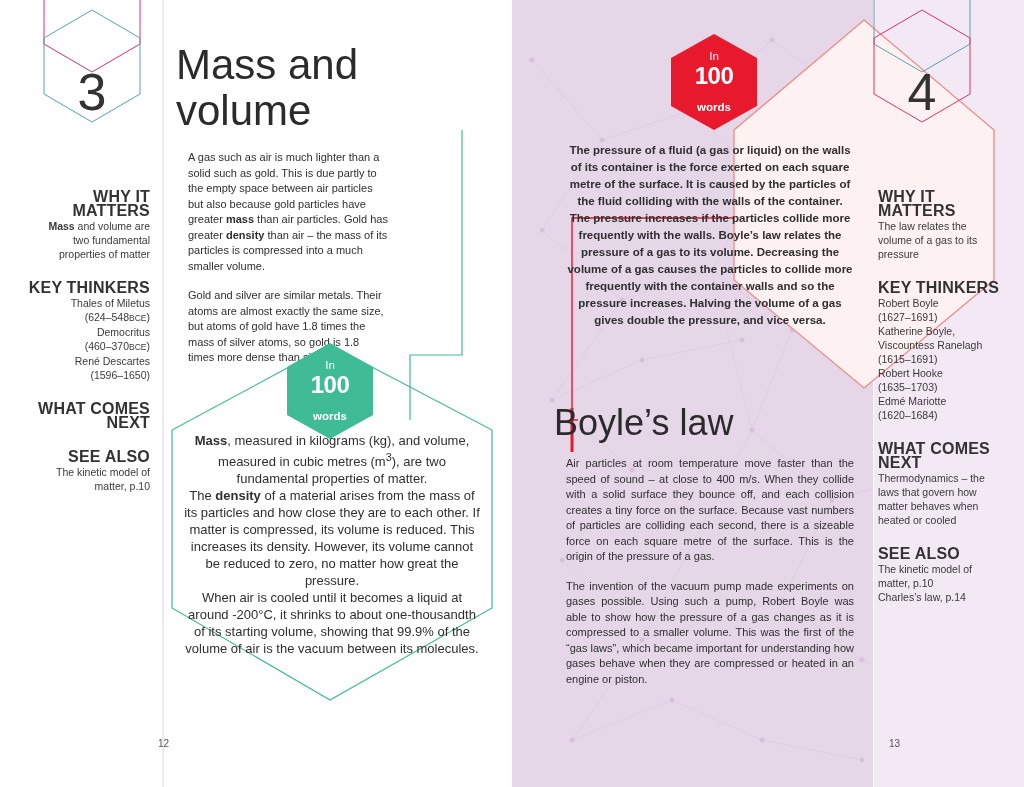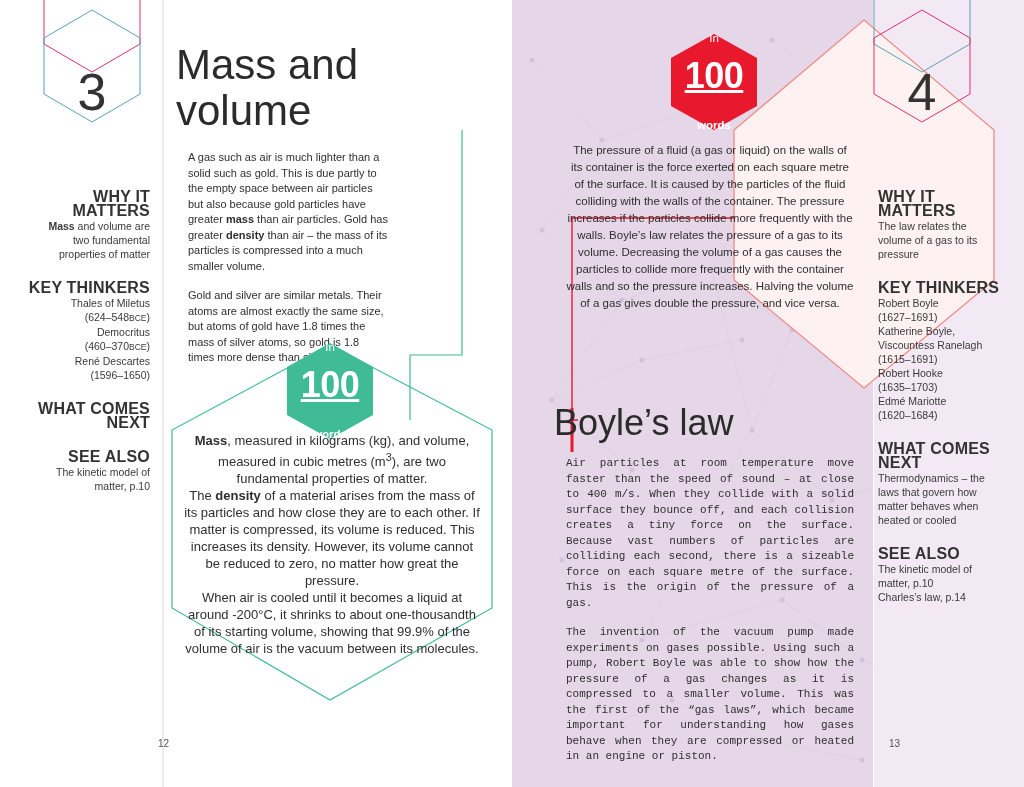--- a/index.html
+++ b/index.html
@@ -146,42 +146,41 @@
   .body-right {
     position: absolute;
     left: 566px;
     top: 458px;
     width: 288px;
     font-size: 11px;
     line-height: 15.5px;
     color: #2f2f2f;
     text-align: justify;
   }
-  .body-right p { margin: 0 0 14px 0; font-family: Liberation Mono, monospace; }
+  .body-right p { margin: 0 0 14px 0; }
 
   
   .badge {
     position: absolute;
     width: 86px;
     height: 96px;
     color: #ffffff;
     text-align: center;
   }
   .badge .inner {
     position: absolute;
     inset: 0;
     display: flex;
     flex-direction: column;
     align-items: center;
     justify-content: center;
     line-height: 1;
-    gap: 12px;
   }
   .badge .w-in { font-size: 11.5px; margin-bottom: 1px; }
-  .badge .w-100 { font-size: 36px; font-weight: bold; letter-spacing: -0.5px; text-decoration: underline; }
+  .badge .w-100 { font-size: 24px; font-weight: bold; letter-spacing: -0.5px; }
   .badge .w-words { font-size: 11.5px; font-weight: bold; margin-top: 14px; }
 
   
   .panel-left {
     position: absolute;
     left: 182px;
     top: 432px;
     width: 300px;
     text-align: center;
     font-size: 13px;
@@ -191,20 +190,21 @@
   .panel-left b { font-weight: bold; }
   .panel-right {
     position: absolute;
     left: 566px;
     top: 142px;
     width: 288px;
     text-align: center;
     font-size: 11.5px;
     line-height: 17px;
     color: #2f2f2f;
+    font-weight: bold;
   }
 
   
   .pagenum {
     position: absolute;
     bottom: 38px;
     font-size: 10px;
     color: #555;
   }
   .pn-left { left: 158px; }

